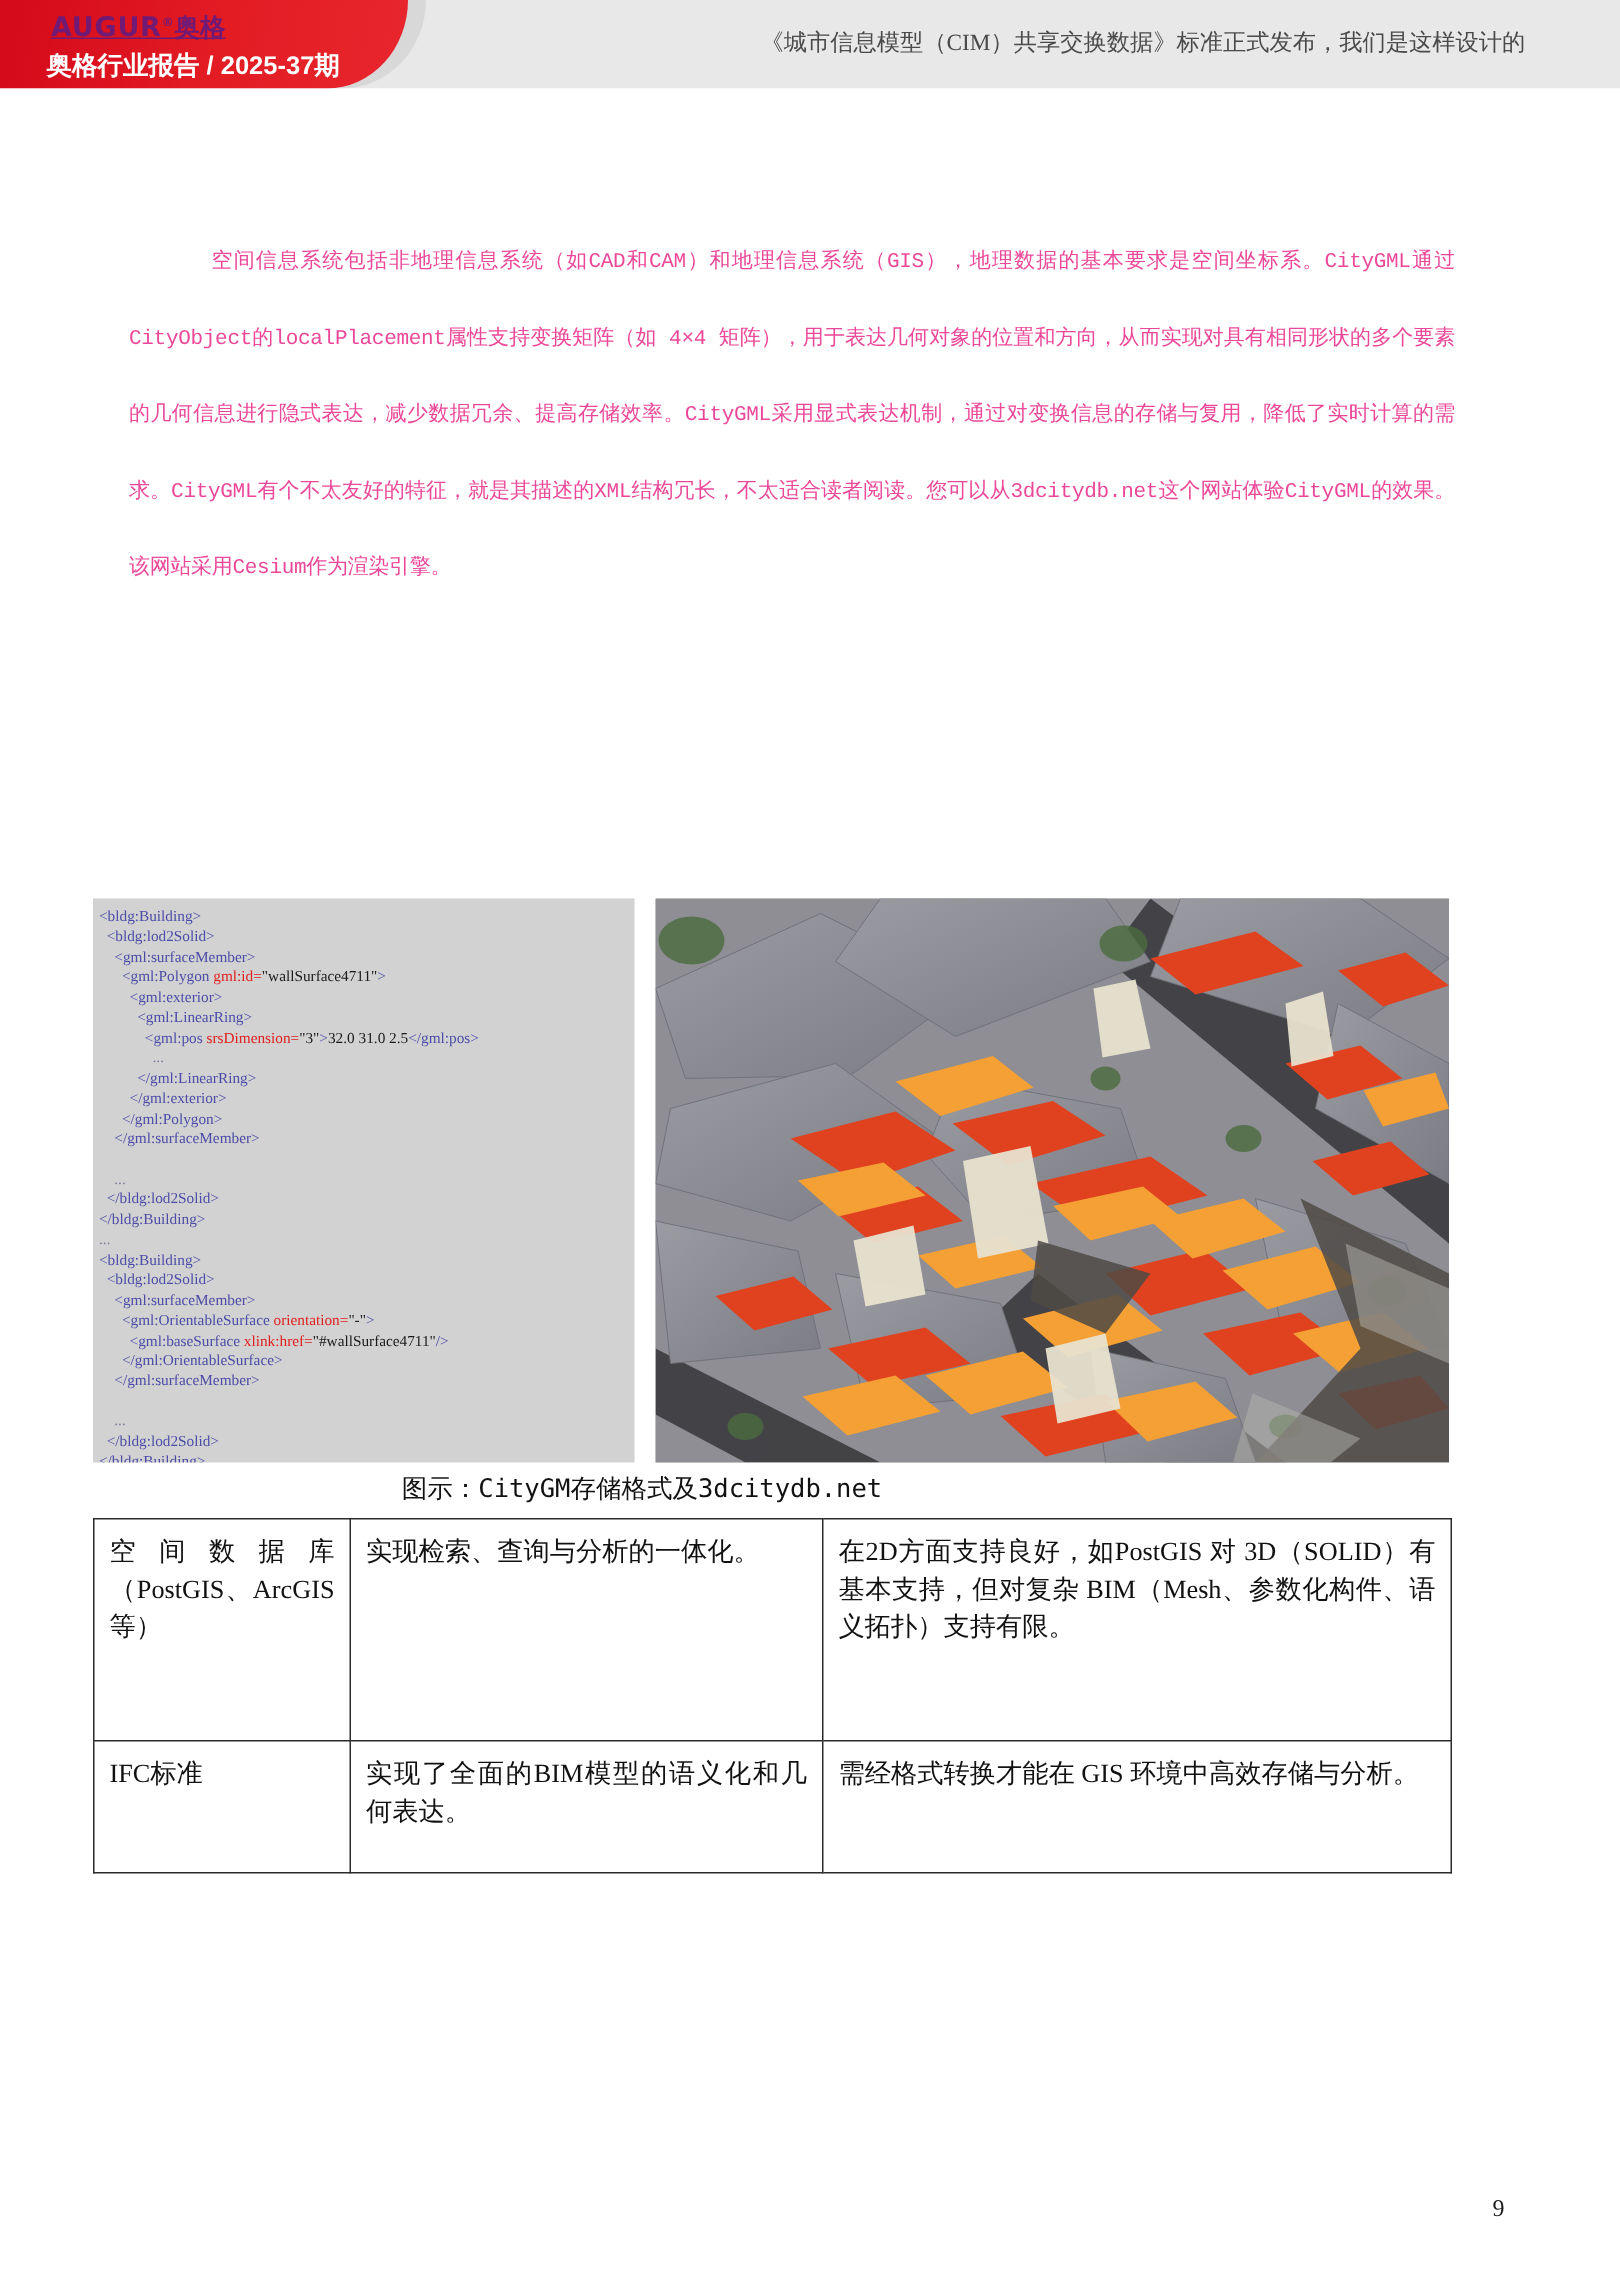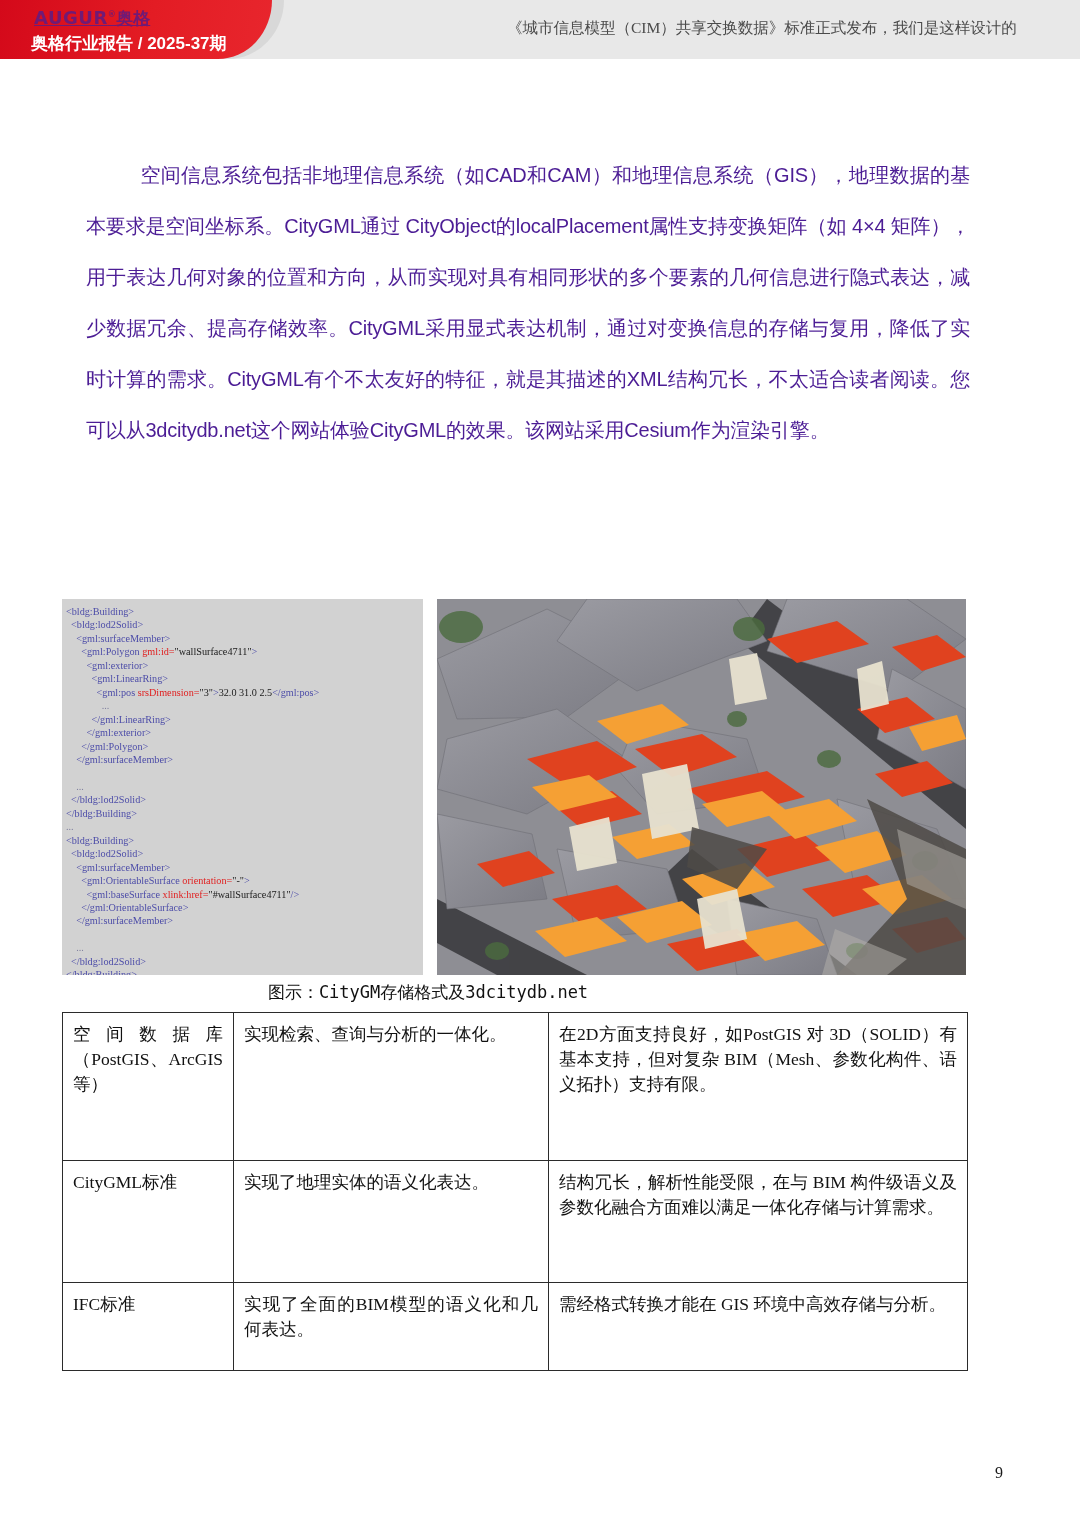--- a/index.html
+++ b/index.html
@@ -96,24 +96,24 @@
   .content {
     position: absolute;
     top: 62px; left: 0;
     width: 1080px;
   }
   .para {
     position: absolute;
     top: 88px;
     left: 86px;
     width: 884px;
-    font-family: Liberation Sans, sans-serif;
-    font-size: 20px;
+    font-family: Liberation Mono, monospace;
+    font-size: 14px;
     line-height: 51px;
-    color: #4c1d95;
+    color: #ec4899;
     text-align: justify;
     text-justify: inter-ideograph;
     letter-spacing: -0.2px;
   }
   .para .indent { display: inline-block; width: 54px; }
 
   
   .figure-row {
     position: absolute;
     top: 537px;
@@ -334,25 +334,20 @@
       <col class="col-a">
         <col class="col-b">
         <col class="col-c">
     </colgroup>
     <tbody id="table-body">
       <tr class="r-1">
         <td>空间数据库（PostGIS、ArcGIS等）</td>
         <td>实现检索、查询与分析的一体化。</td>
         <td>在2D方面支持良好，如PostGIS 对 3D（SOLID）有基本支持，但对复杂 BIM（Mesh、参数化构件、语义拓扑）支持有限。</td>
       </tr>
-      <tr class="r-3">
-        <td>CityGML标准</td>
-        <td>实现了地理实体的语义化表达。</td>
-        <td>结构冗长，解析性能受限，在与 BIM 构件级语义及参数化融合方面难以满足一体化存储与计算需求。</td>
-      </tr>
       <tr class="r-4">
         <td>IFC标准</td>
         <td>实现了全面的BIM模型的语义化和几何表达。</td>
         <td>需经格式转换才能在 GIS 环境中高效存储与分析。</td>
       </tr>
     </tbody>
   </table>
 
   <div class="page-no">9</div>
 </div>

